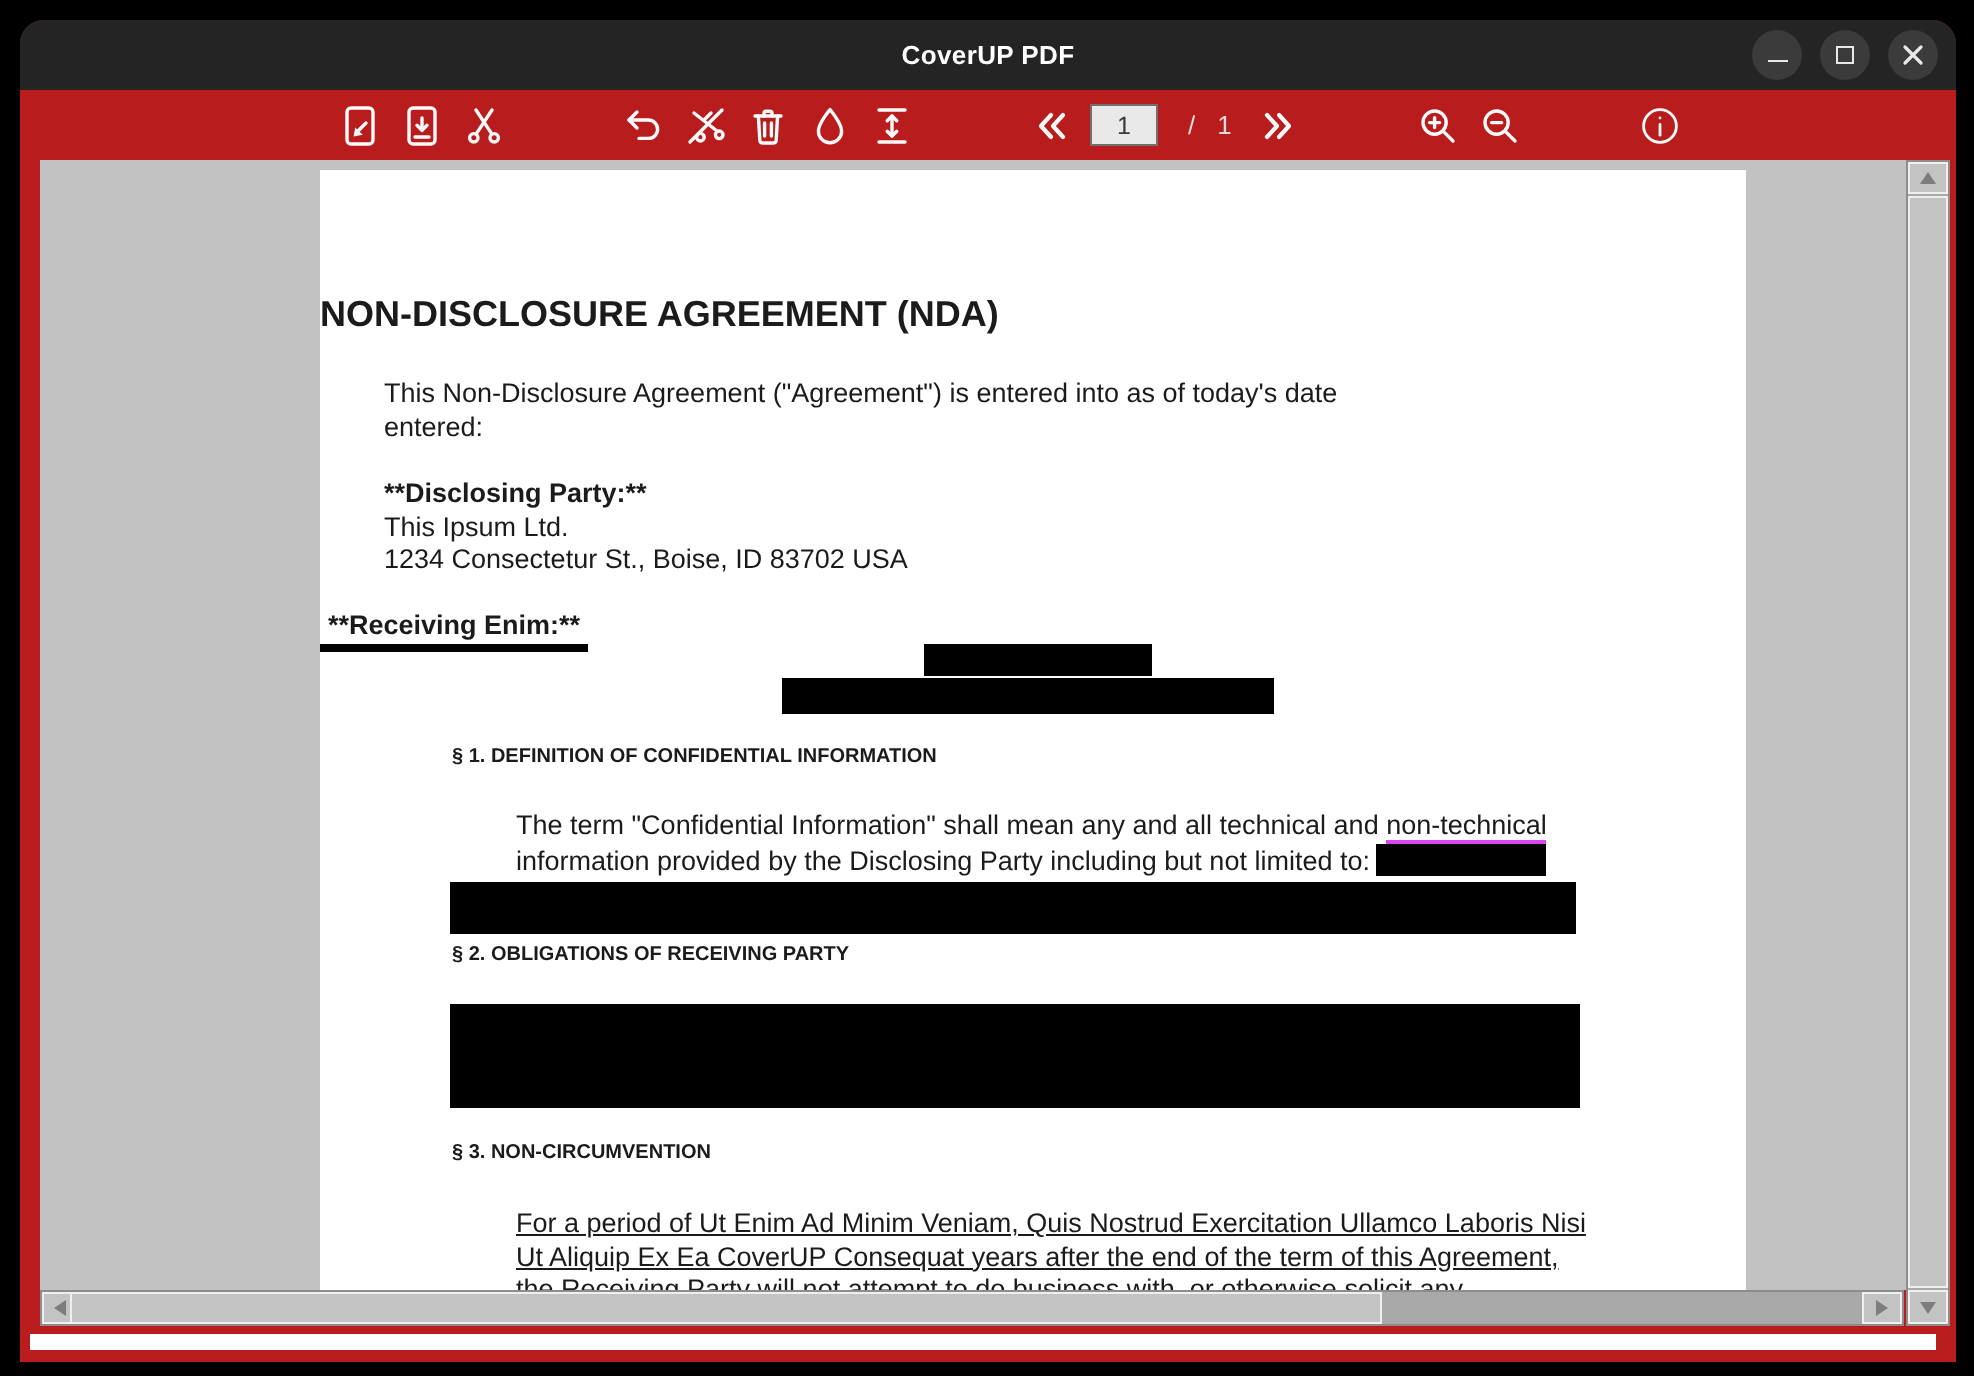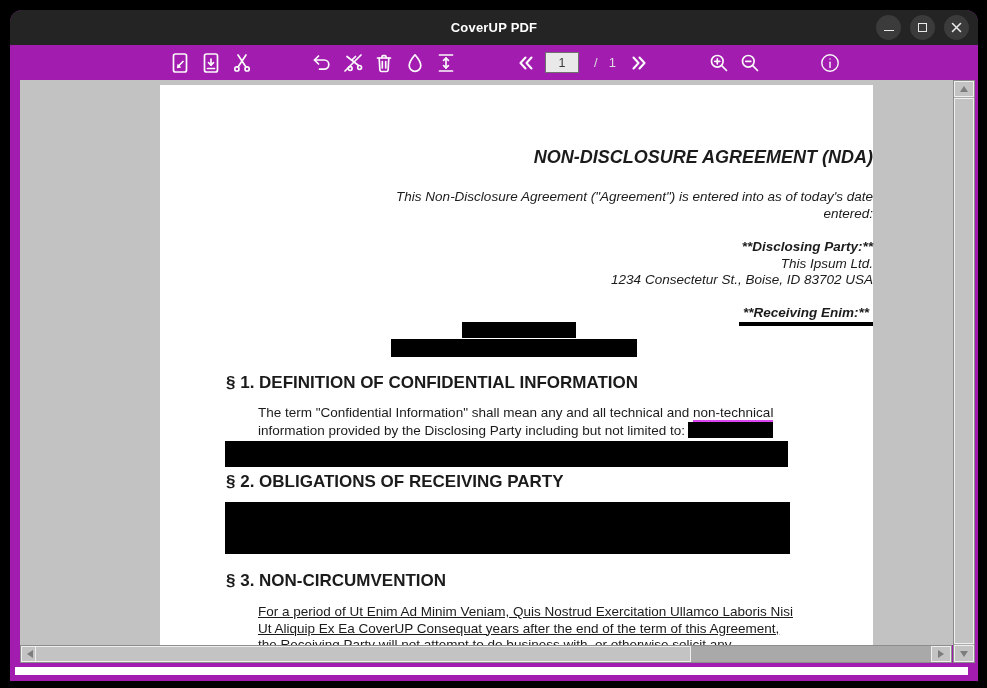--- a/index.html
+++ b/index.html
@@ -1,20 +1,20 @@
 <!DOCTYPE html>
 <html><head>
 <meta charset="utf-8">
 <style>
   * { margin:0; padding:0; box-sizing:border-box; }
   html,body { width:987px; height:688px; }
   body { background:#000; position:relative; font-family:"Liberation Sans","DejaVu Sans",sans-serif; overflow:hidden; }
 
   .window { position:absolute; left:10px; top:10px; width:968px; height:671px;
-            background:#a21caf; border-radius:12px 12px 0 0; }
+            background:#b91c1c; border-radius:12px 12px 0 0; }
 
   
   .titlebar { position:absolute; left:0; top:0; width:100%; height:35px; background:#242424;
               border-radius:12px 12px 0 0; display:flex; align-items:center; justify-content:center; }
   .titlebar .title { color:#ffffff; font-weight:bold; font-size:13px; letter-spacing:.2px; }
   .winbtns { position:absolute; right:9px; top:5px; display:flex; gap:9px; }
   .winbtn { width:25px; height:25px; border-radius:50%; background:#3b3b3b;
             display:flex; align-items:center; justify-content:center; cursor:default; }
   .glyph-min { display:block; width:10px; height:0; border-top:1.6px solid #e9e9e9; margin-top:6px; }
   .glyph-max { display:block; width:9px; height:9px; border:1.5px solid #e9e9e9; }
@@ -29,29 +29,29 @@
                 text-align:center; font-size:12.5px; color:#3a3a3a; font-family:inherit; }
   .page-sep, .page-total { color:#dcdcdc; font-size:13px; }
   .page-sep { margin:0 4px 0 8px; }
   .page-total { margin-right:4px; }
 
   
   .viewer { position:absolute; left:10px; top:70px; width:955px; height:583px; }
   .doc-area { position:absolute; left:0; top:0; width:933px; height:565px; background:#c2c2c2; overflow:hidden; }
   .page { position:absolute; left:140px; top:5px; width:713px; height:620px; background:#ffffff; color:#1b1b1b; }
 
-  .center { position:absolute; left:0; width:100%; text-align:right;font-style:italic; }
+  .center { position:absolute; left:0; width:100%; text-align:left; }
   .body-text { font-size:13.5px; line-height:16.5px; }
   .doc-title { top:62px; font-size:18px; font-weight:bold; }
   .intro { top:104px; }
   .party-block { top:154px; }
   .bold { font-weight:bold; }
   .receiving { top:220px; }
   .receiving span { display:inline-block; border-bottom:4px solid #000; padding:0 4px 0 4px; }
-  .heading { position:absolute; left:66px; font-size:17px; font-weight:bold; white-space:nowrap; }
+  .heading { position:absolute; left:66px; font-size:10px; font-weight:bold; white-space:nowrap; }
   .para { position:absolute; left:66px; width:600px; }
   .line { white-space:nowrap;margin-left:32px; }
   .redact { position:absolute; background:#000; }
   .redact-inline { display:inline-block; width:85px; height:16px; background:#000; vertical-align:-3px; margin-left:3px; }
   .black-underline { border-bottom:3px solid #d946ef; }
 
   
   .vscroll { position:absolute; right:0; top:0; width:22px; height:583px; background:#a9a9a9; border:1px solid #8d8d8d; }
   .hscroll { position:absolute; left:0; top:565px; width:932px; height:18px; background:#a9a9a9; border:1px solid #8d8d8d; }
   .sbtn { position:absolute; background:#c3c3c3; border:1px solid #efefef; display:flex; align-items:center; justify-content:center; }

